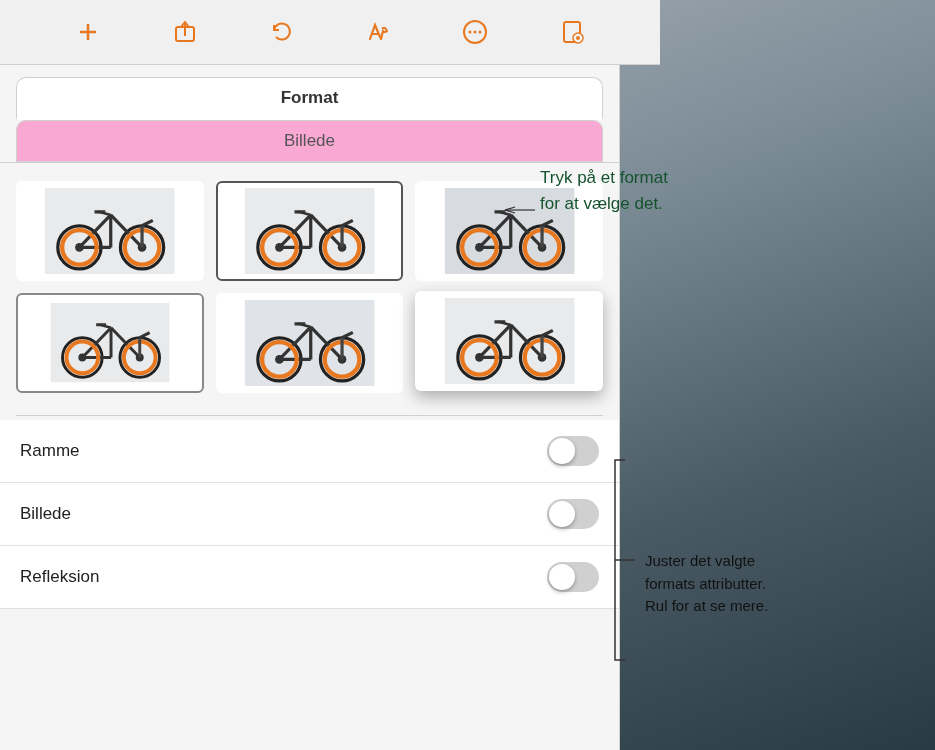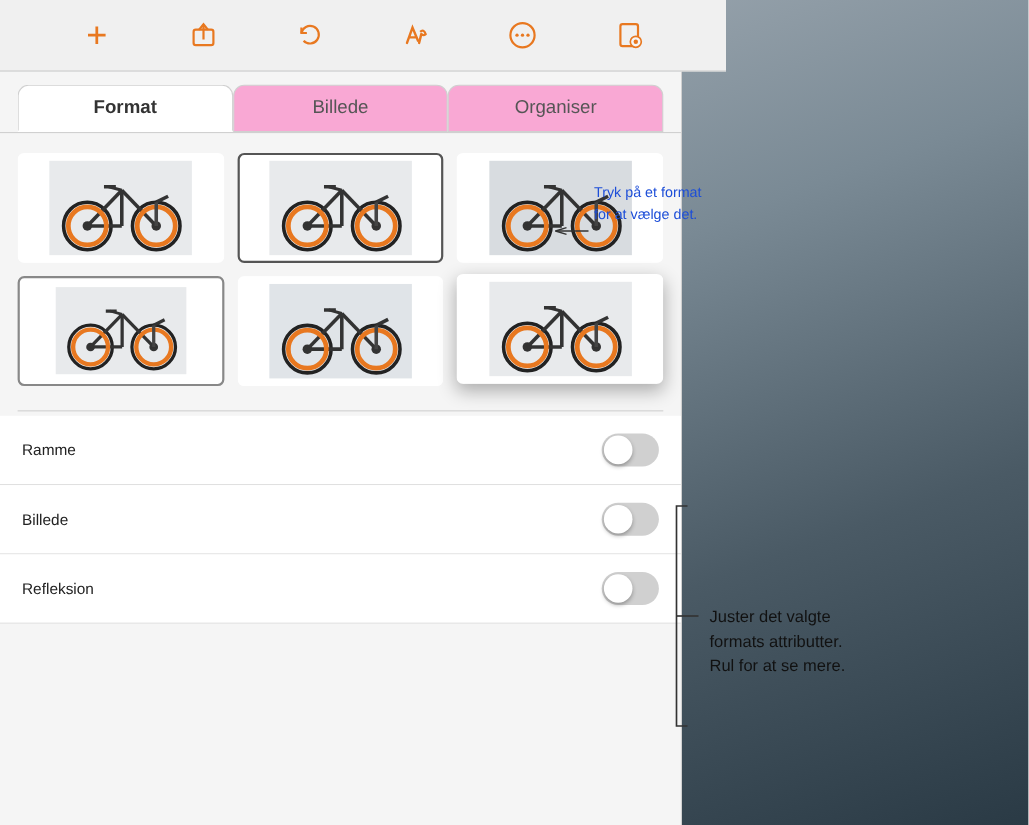--- a/index.html
+++ b/index.html
@@ -61,20 +61,21 @@
       z-index: 5;
     }
 
     
     .tabs {
       display: flex;
       padding: 12px 16px 0;
       background: #f5f5f5;
       border-bottom: 1px solid #d0d0d0;
       gap: 0;
+      flex-direction: column;
     }
 
     .tab {
       flex: 1;
       text-align: center;
       padding: 10px 4px;
       font-size: 17px;
       font-weight: 500;
       color: #333;
       cursor: pointer;
@@ -153,21 +154,21 @@
       padding: 16px 20px;
       background: #fff;
       border-bottom: 1px solid #e0e0e0;
     }
 
     .toggle-row:first-of-type {
       border-top: 1px solid #e0e0e0;
     }
 
     .toggle-label {
-      font-size: 14px;
+      font-size: 17px;
       color: #222;
     }
 
     
     .toggle {
       width: 52px;
       height: 30px;
       background: #d0d0d0;
       border-radius: 15px;
       position: relative;
@@ -243,23 +244,20 @@
 
 <div class="panel">
 
   <div class="tabs">
     <div class="tab active">
       <span>Format</span>
     </div>
     <div class="tab">
       <span>Billede</span>
     </div>
-    <div class="tab">
-      <span>Organiser</span>
-    </div>
   </div>
 
   <div class="styles-grid">
 
     <div class="style-item">
       <svg class="bike-svg" viewBox="0 0 120 80" xmlns="http://www.w3.org/2000/svg">
         <rect width="120" height="80" fill="#e8eaec"></rect>
 
         <circle cx="32" cy="55" r="20" fill="none" stroke="#222" stroke-width="3"></circle>
         <circle cx="32" cy="55" r="4" fill="#333"></circle>
@@ -401,21 +399,21 @@
     <div class="toggle"></div>
   </div>
 </div>
 
 <svg style="position:absolute; top:170px; left:505px; z-index:30; overflow:visible; pointer-events:none;" width="280" height="80">
   <line x1="30" y1="40" x2="0" y2="40" stroke="#333" stroke-width="1.2"></line>
   <line x1="0" y1="40" x2="10" y2="37" stroke="#333" stroke-width="1.2"></line>
   <line x1="0" y1="40" x2="10" y2="43" stroke="#333" stroke-width="1.2"></line>
 </svg>
 <div style="position:absolute; top:165px; left:540px; z-index:30; pointer-events:none;">
-  <span class="callout-text" style="white-space:pre-line; font-size:13px; color:#1d4ed8; line-height:1.5;">Tryk på et format
+  <span class="callout-text" style="white-space:pre-line; font-size:17px; color:#14532d; line-height:1.5;">Tryk på et format
 for at vælge det.</span>
 </div>
 
 <svg style="position:absolute; top:455px; left:605px; z-index:30; overflow:visible; pointer-events:none;" width="30" height="210">
 
   <path d="M20,5 L10,5 L10,205 L20,205" fill="none" stroke="#333" stroke-width="1.5"></path>
   <line x1="10" y1="105" x2="30" y2="105" stroke="#333" stroke-width="1.5"></line>
 </svg>
 <div style="position:absolute; top:530px; left:645px; z-index:30; pointer-events:none;margin-top:20px;">
   <span class="callout-text" style="white-space:pre-line; font-size:15px; color:#111; line-height:1.5;">Juster det valgte

